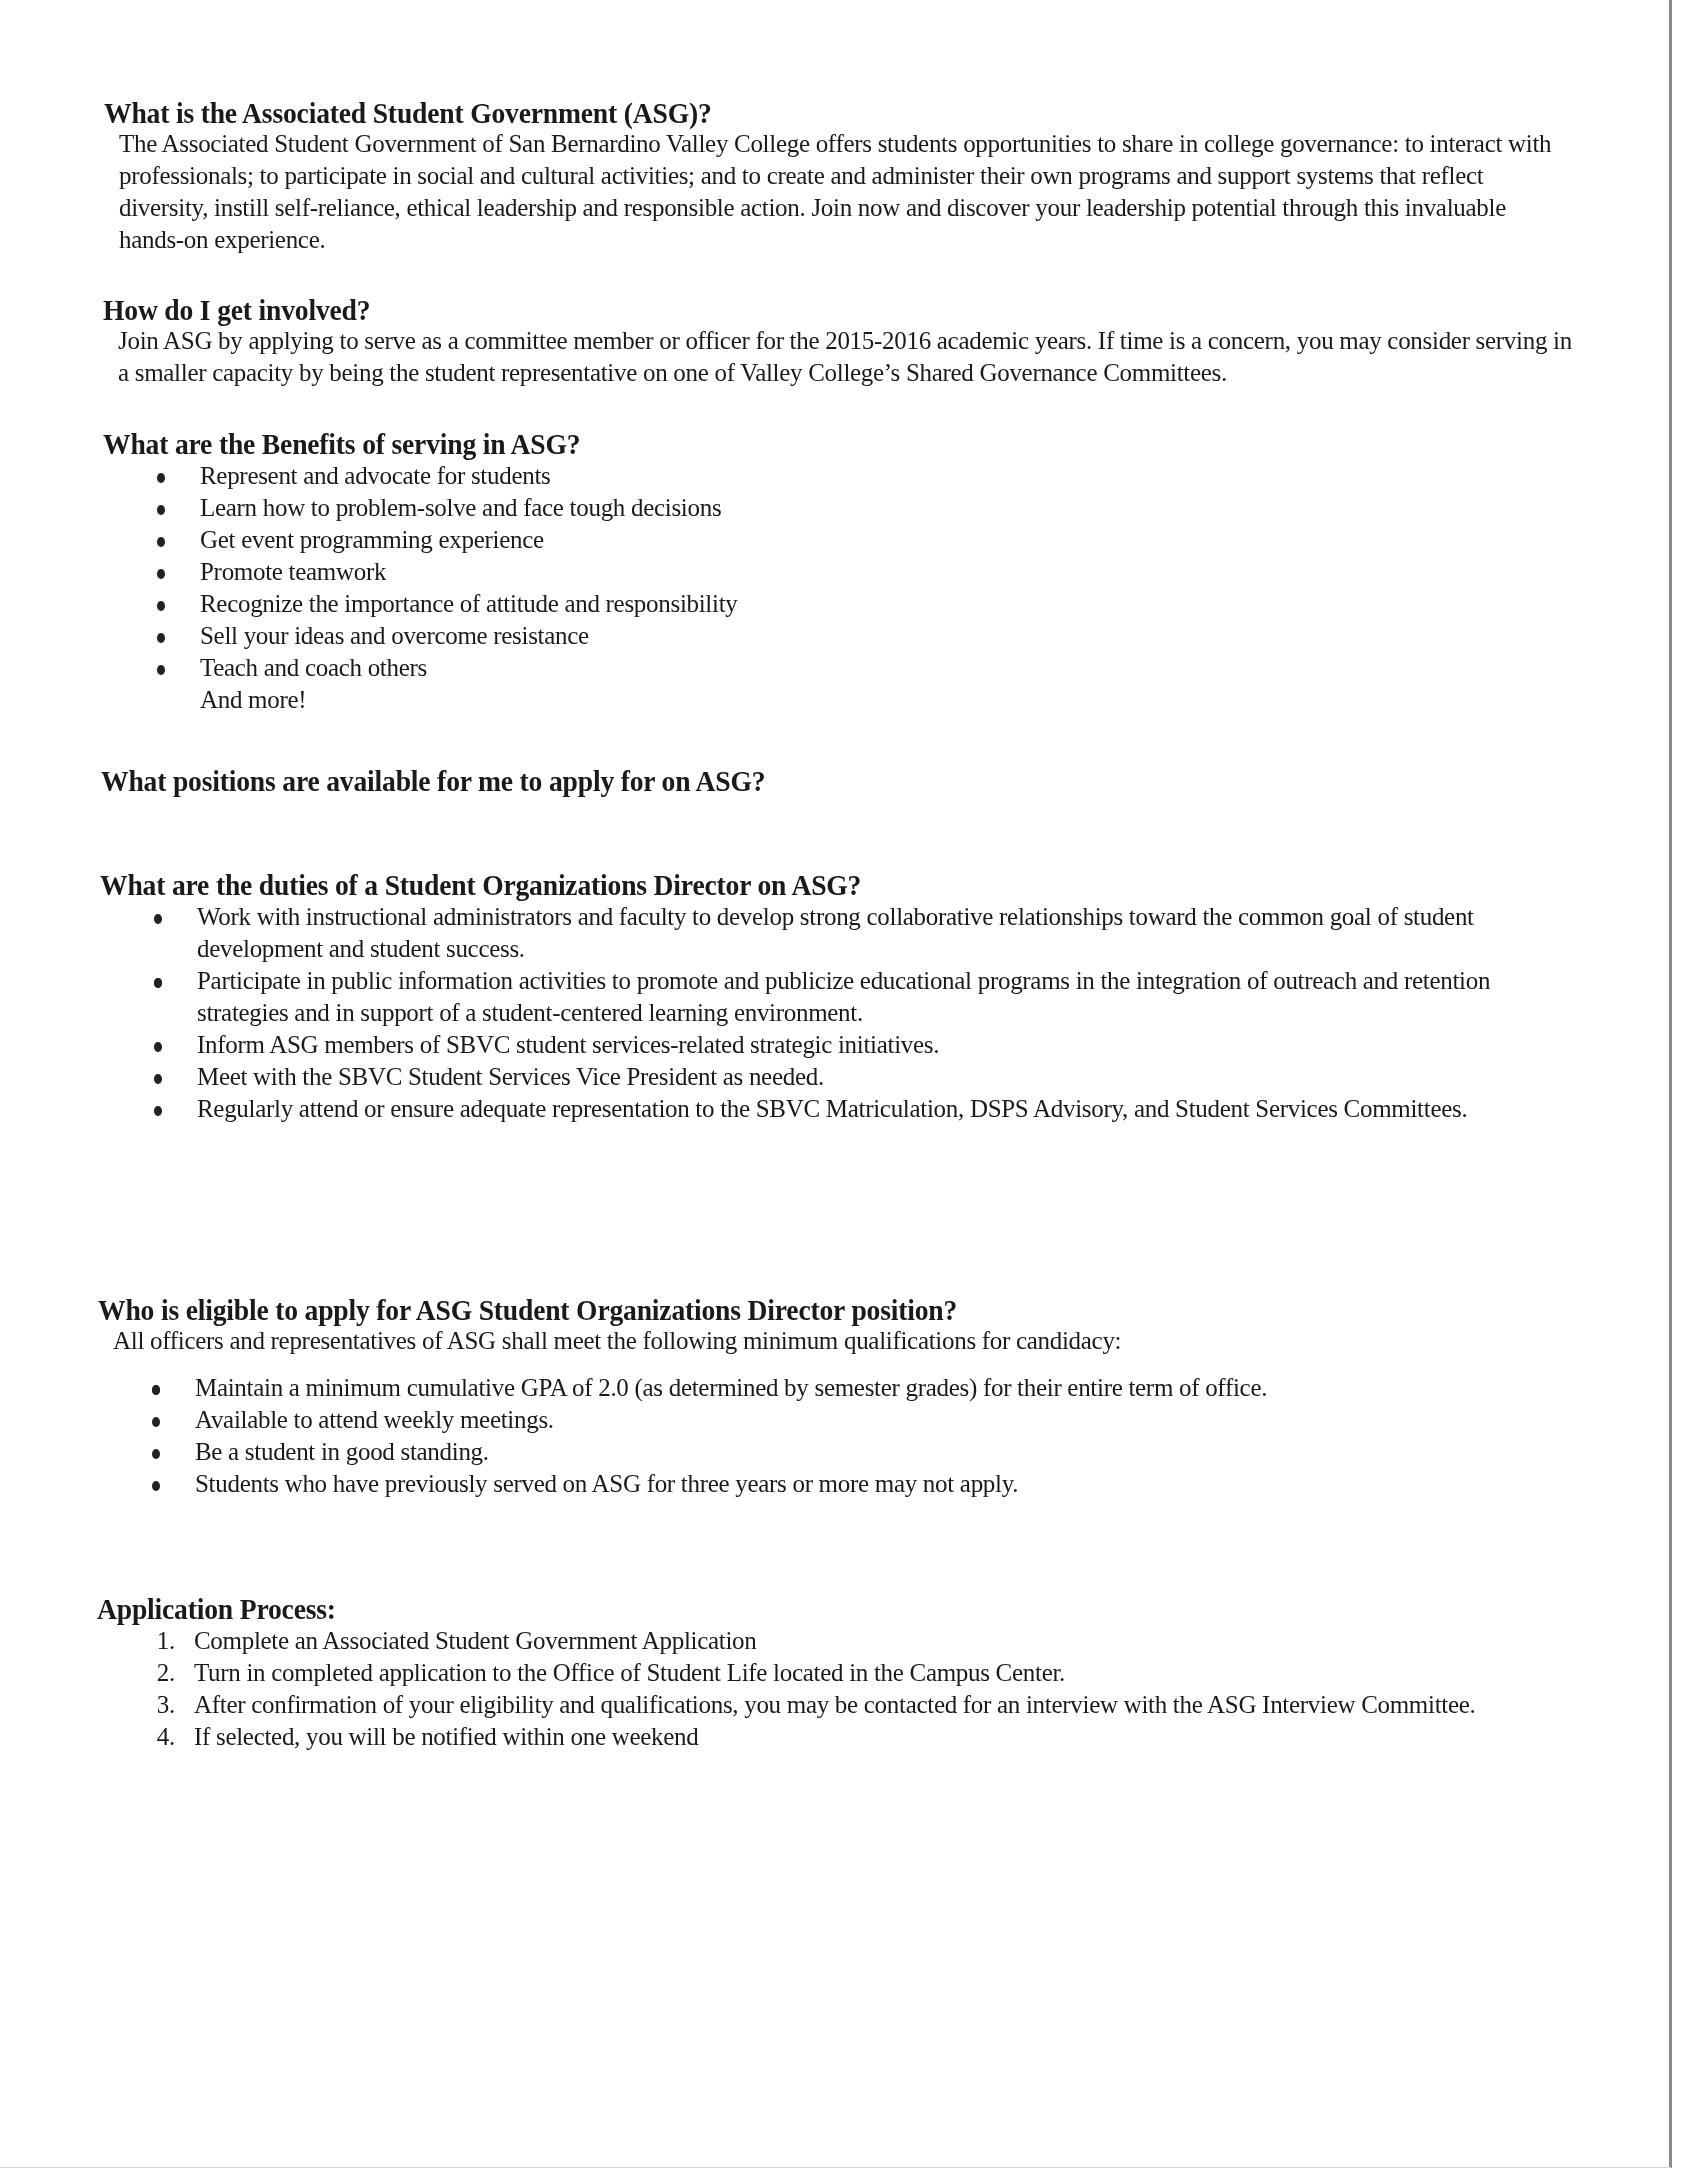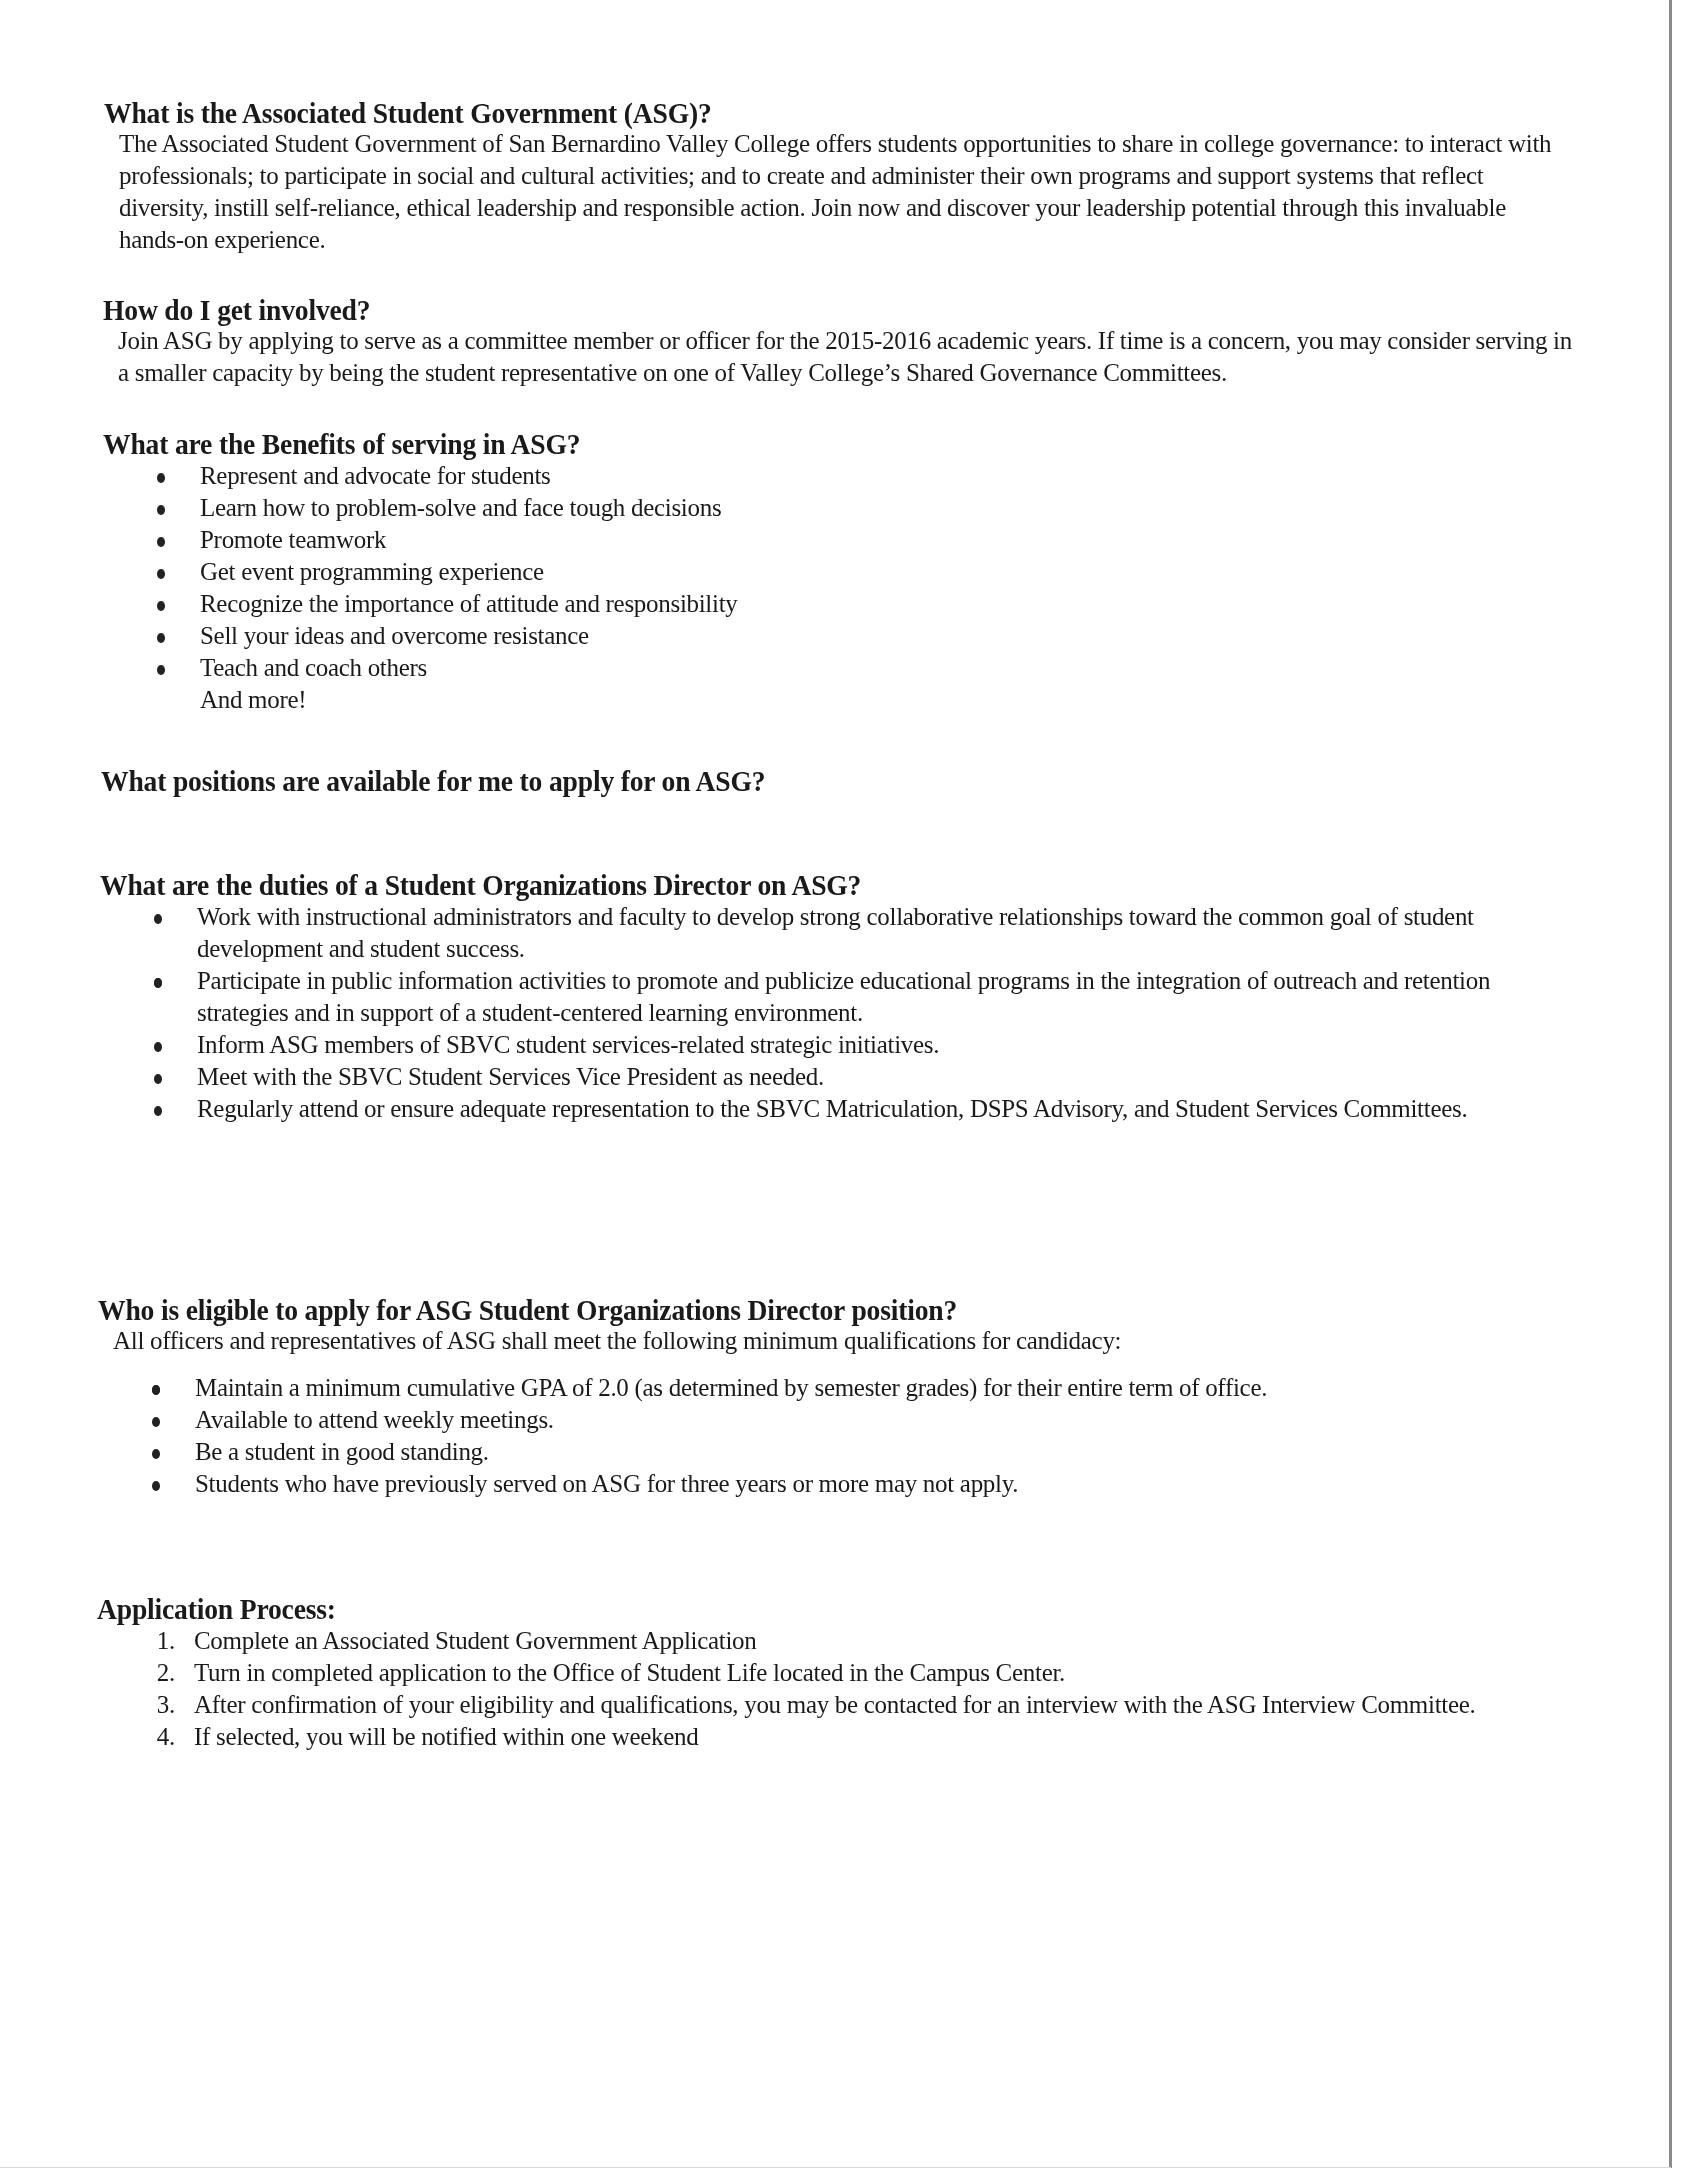--- a/index.html
+++ b/index.html
@@ -52,22 +52,22 @@
   <div class="section" style="left:103px; top:293px; width:1485px;">
     <h2>How do I get involved?</h2>
     <p class="body" style="margin-top:-2px;">Join ASG by applying to serve as a committee member or officer for the 2015-2016 academic years.  If time is a concern, you may consider serving in a smaller capacity by being the student representative on one of Valley College’s Shared Governance Committees.</p>
   </div>
 
   <div class="section" style="left:103px; top:427px; width:1485px;">
     <h2>What are the Benefits of serving in ASG?</h2>
     <ul class="bullets" style="margin-top:-1px;">
       <li><span class="bullet"></span><span>Represent and advocate for students</span></li>
       <li><span class="bullet"></span><span>Learn how to problem-solve and face tough decisions</span></li>
+      <li><span class="bullet"></span><span>Get event programming experience</span></li>
       <li><span class="bullet"></span><span>Promote teamwork</span></li>
-      <li><span class="bullet"></span><span>Get event programming experience</span></li>
       <li><span class="bullet"></span><span>Recognize the importance of attitude and responsibility</span></li>
       <li><span class="bullet"></span><span>Sell your ideas and overcome resistance</span></li>
       <li><span class="bullet"></span><span>Teach and coach others</span></li>
     </ul>
     <div class="plain-line">And more!</div>
   </div>
 
   <div class="section" style="left:101px; top:764px; width:1485px;">
     <h2>What positions are available for me to apply for on ASG?</h2>
   </div>

